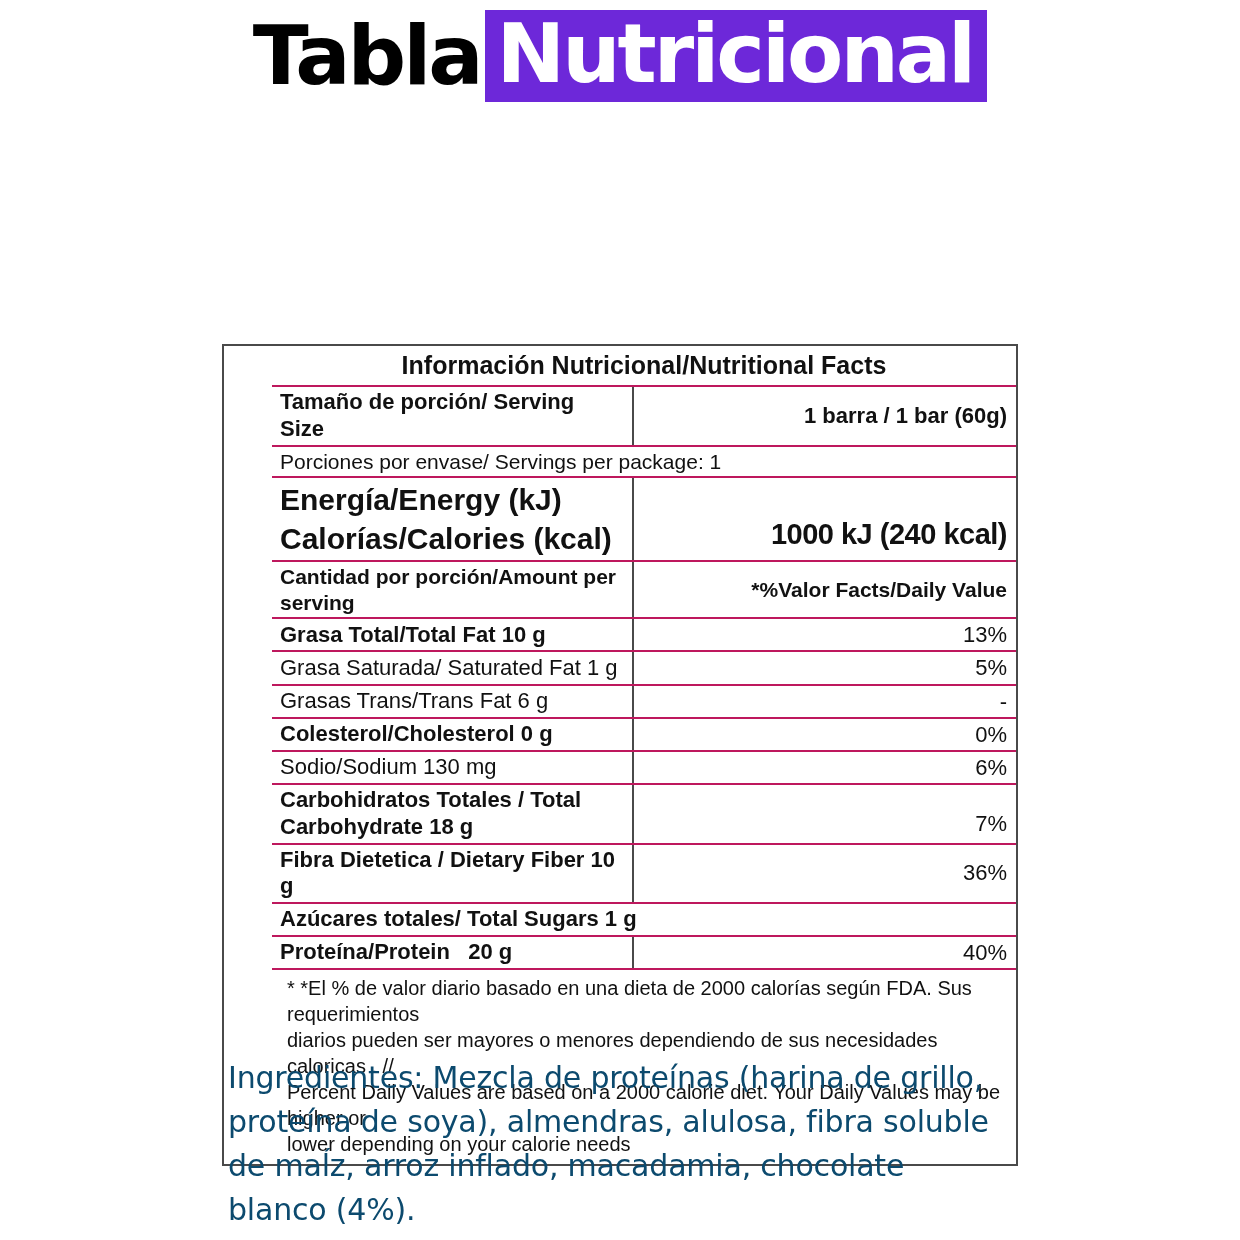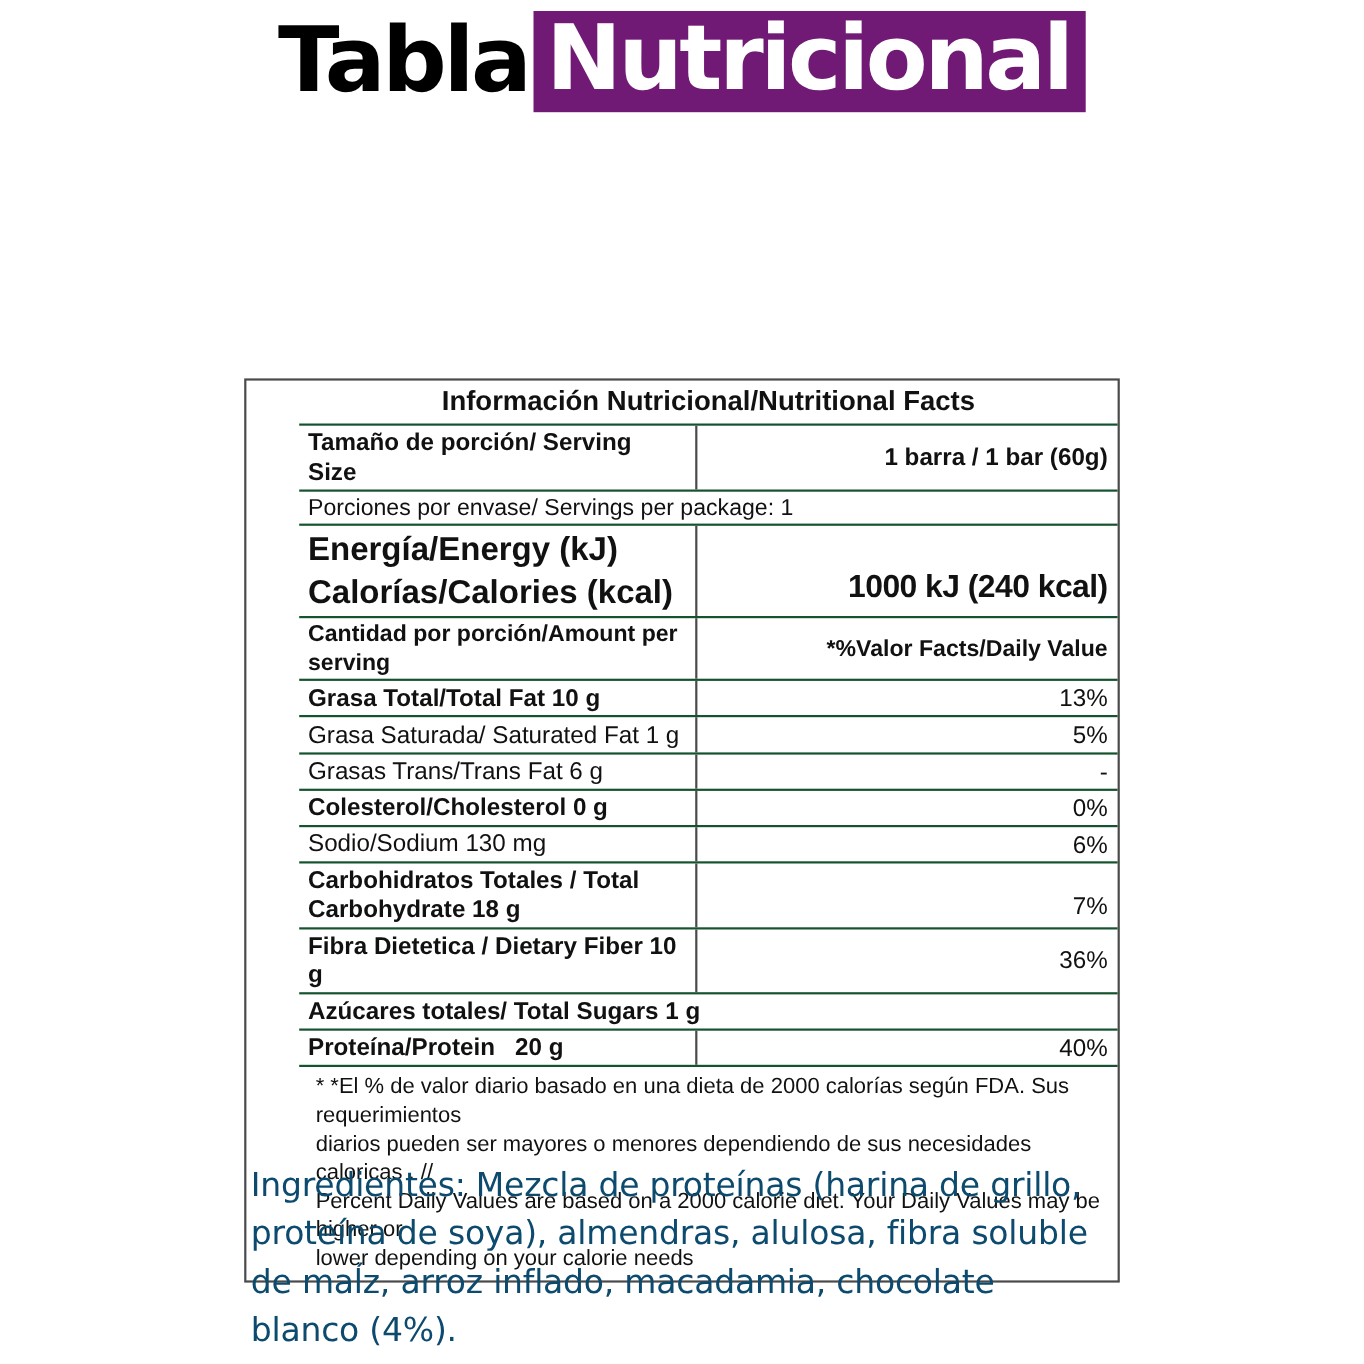--- a/index.html
+++ b/index.html
@@ -69,21 +69,21 @@
     border: 2px solid #4a4a4a;
     box-sizing: border-box;
     background: #ffffff;
   }
   .t-row {
     display: flex;
     box-sizing: border-box;
     align-items: stretch;
     margin-left: 48px;
   }
-  .t-row + .t-row { border-top: 2px solid #14532d; }
+  .t-row + .t-row { border-top: 2px solid #be185d; }
   .t-label {
     flex: 0 0 48.6%;
     box-sizing: border-box;
     border-right: 2px solid #4a4a4a;
     display: flex;
     align-items: center;
     padding: 2px 8px;
     font-size: 22px;
     white-space: pre-line;
     line-height: 1.22;
@@ -153,21 +153,21 @@
     letter-spacing: -0.2px;
   }
 </style>
 </head>
 <body>
 
 <div class="page">
 
   <div class="title-row">
     <span class="title-black">Tabla</span>
-    <span class="title-highlight" style="background: #701a75;">Nutricional</span>
+    <span class="title-highlight" style="background: #6d28d9;">Nutricional</span>
   </div>
 
 
   <div class="ntable">
       <div class="t-row center" data-row="header">
         <div class="t-label b span">Información Nutricional/Nutritional Facts</div>
       </div>
       <div class="t-row" data-row="serving-size">
         <div class="t-label b">Tamaño de porción/ Serving Size</div>
         <div class="t-value b">1 barra / 1 bar (60g)</div>

